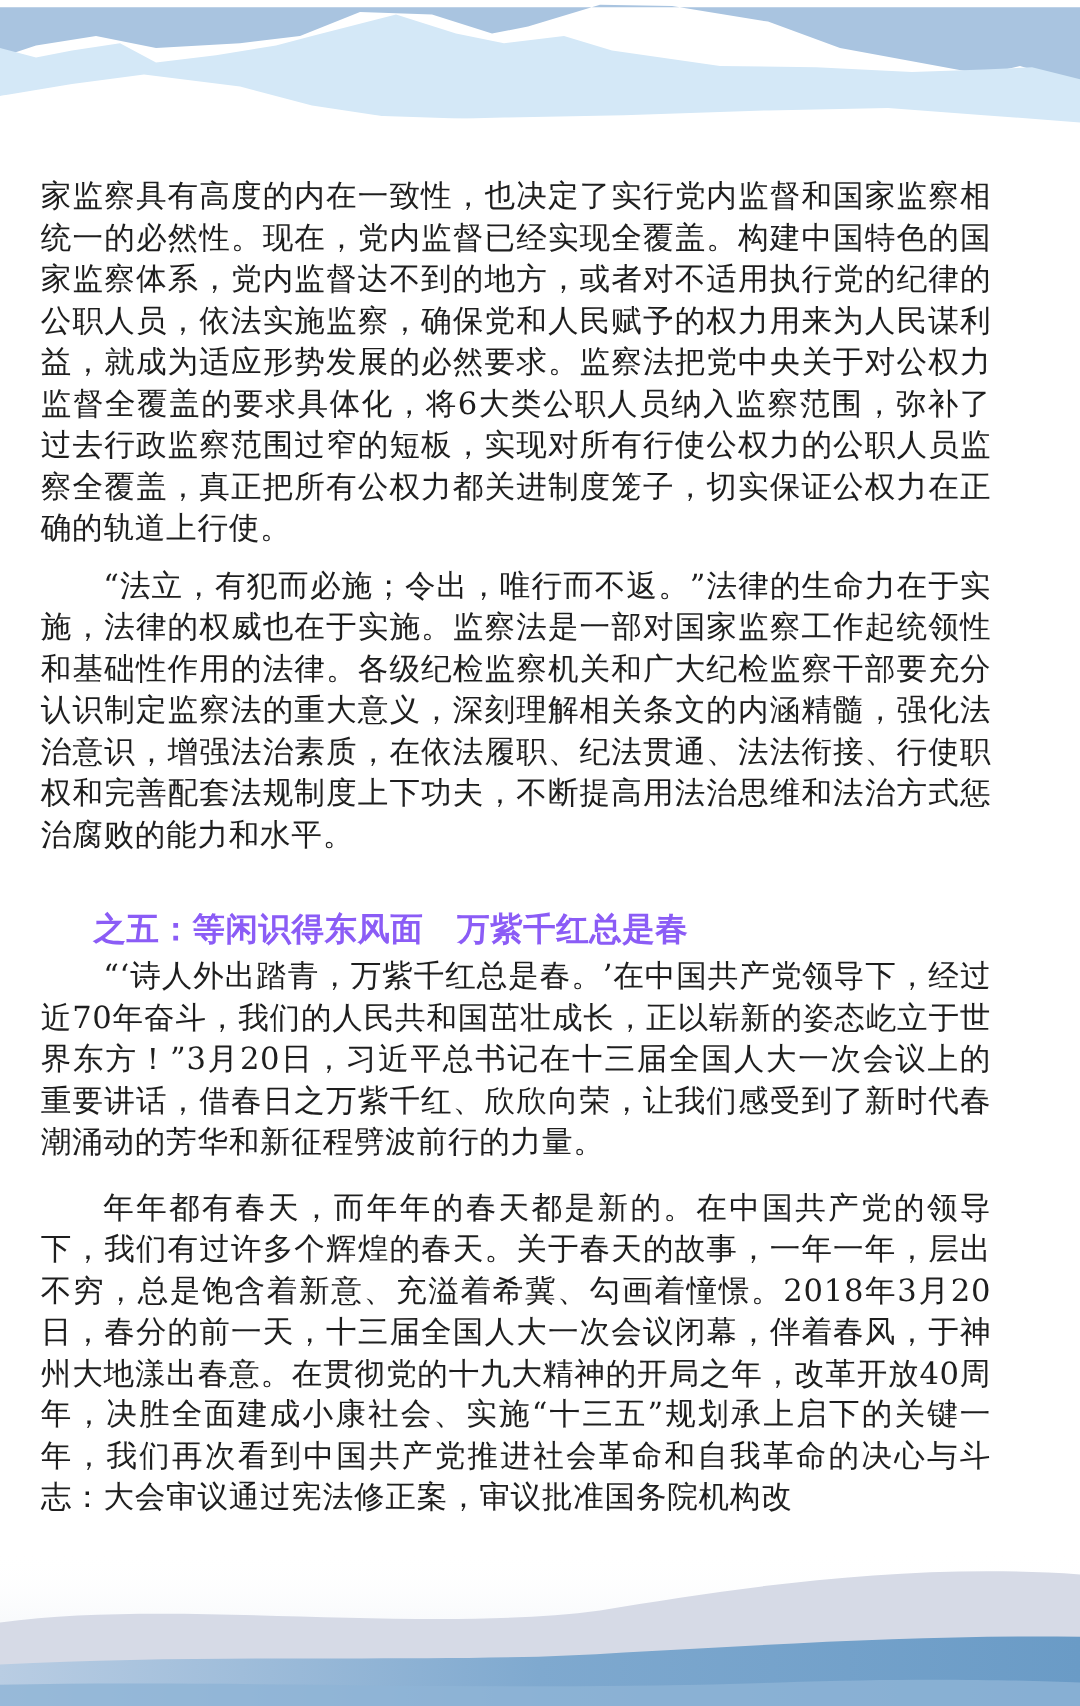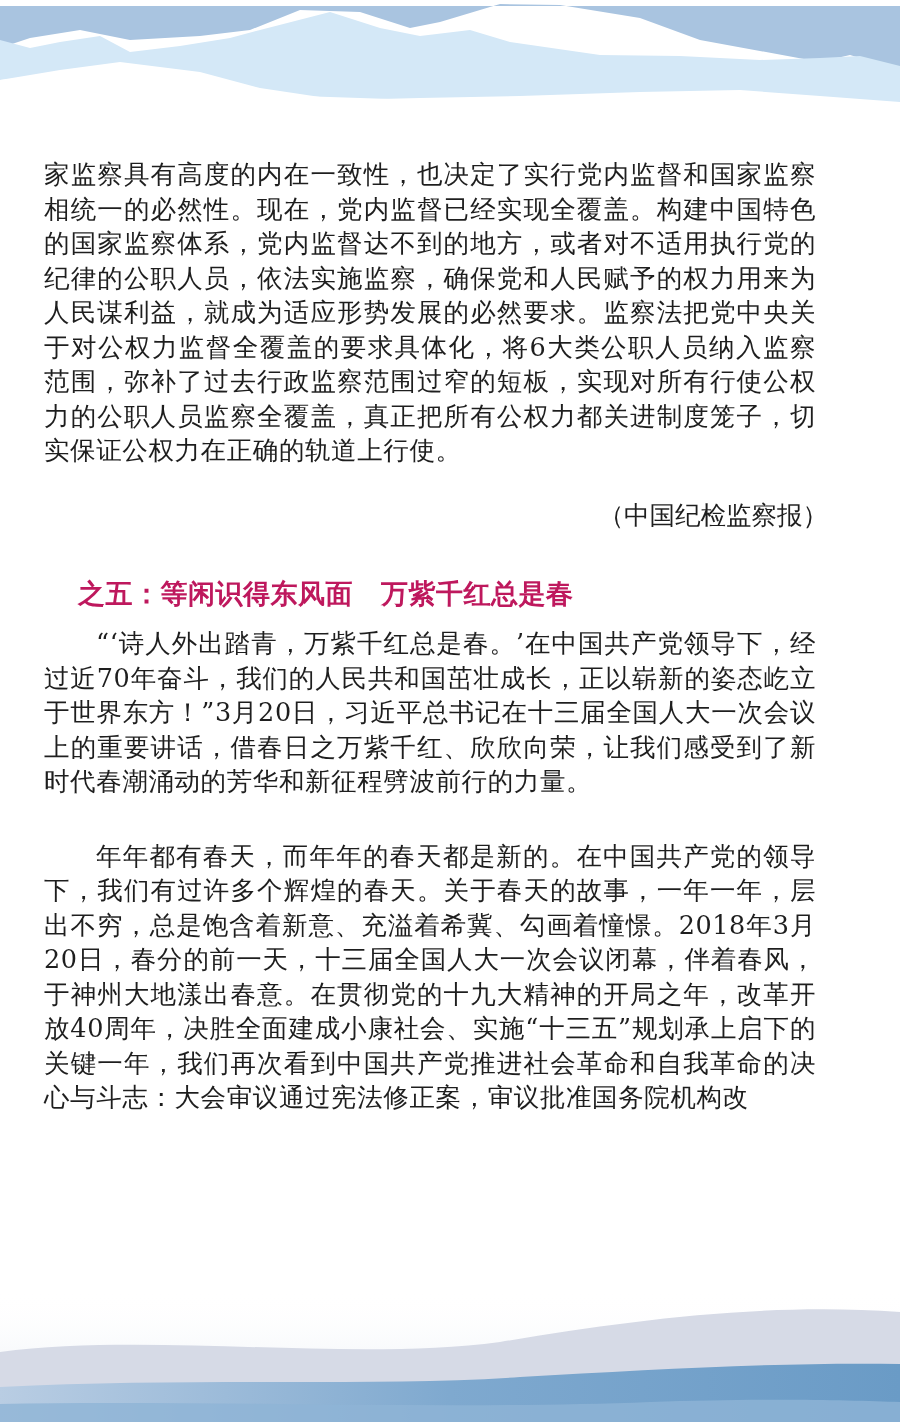--- a/index.html
+++ b/index.html
@@ -1,42 +1,42 @@
 <!DOCTYPE html>
 <html><head>
 <meta charset="utf-8">
 <style>
   html, body { margin:0; padding:0; }
   body { width:900px; height:1422px; background:#ffffff; position:relative; overflow:hidden;
          font-family: "DejaVu Serif", "Liberation Serif", serif; color:#1e1e1e; }
   .header-art { position:absolute; left:0; top:0; width:900px; height:120px; }
   .footer-art { position:absolute; left:0; bottom:0; width:900px; height:130px; }
   .content { position:absolute; left:30px; top:143px; width:800px; }
-  .para { font-size:25.5px; line-height:34.5px; margin:14px; letter-spacing:0.6px; text-align:justify; }
+  .para { font-size:25.5px; line-height:34.5px; margin:4px; letter-spacing:0.6px; text-align:justify; }
   .para.indent { text-indent:52px; }
   .gap-s { height:6px; }
   .source { text-align:right; font-size:25.5px; line-height:34.5px; margin-top:10px; padding-right:2px; }
   .section-title { font-family:"DejaVu Sans","Liberation Sans",sans-serif; font-weight:bold; font-size:27px;
-                   line-height:36px; margin:44px 0 4px 48px; letter-spacing:0.5px; color:#be185d; }
+                   line-height:36px; margin:44px 0 4px 48px; letter-spacing:0.5px; color:#8b5cf6; }
   .section-title .sp { display:inline-block; width:28px; }
 </style>
 </head>
 <body>
 
 <svg class="header-art" viewBox="0 0 900 120" preserveAspectRatio="none">
   <rect x="0" y="0" width="900" height="120" fill="#ffffff"></rect>
   <path d="M0,6 L900,6 L900,70 L850,55 L820,62 L700,40 L640,18 L560,5 L500,4 L440,22 L410,28 L360,12 L300,10 L250,30 L200,36 L130,40 L80,30 L30,38 L0,48 Z" fill="#a9c4e0"></path>
   <path d="M0,40 L30,48 L60,42 L100,36 L130,52 L180,46 L230,38 L260,30 L330,12 L380,28 L420,36 L470,30 L510,42 L600,55 L680,56 L760,60 L820,58 L860,56 L900,66 L900,104 L700,96 L560,98 L420,100 L300,96 L200,80 L120,70 L40,76 L0,80 Z" fill="#d4e8f7"></path>
   <path d="M0,80 L60,70 L120,62 L200,72 L260,88 L340,100 L420,98 L520,96 L640,92 L740,90 L820,96 L900,102 L900,120 L0,120 Z" fill="#ffffff"></path>
 </svg>
 
 <div class="content">
   <p class="para">家监察具有高度的内在一致性，也决定了实行党内监督和国家监察相统一的必然性。现在，党内监督已经实现全覆盖。构建中国特色的国家监察体系，党内监督达不到的地方，或者对不适用执行党的纪律的公职人员，依法实施监察，确保党和人民赋予的权力用来为人民谋利益，就成为适应形势发展的必然要求。监察法把党中央关于对公权力监督全覆盖的要求具体化，将6大类公职人员纳入监察范围，弥补了过去行政监察范围过窄的短板，实现对所有行使公权力的公职人员监察全覆盖，真正把所有公权力都关进制度笼子，切实保证公权力在正确的轨道上行使。</p>
   <div class="gap-s"></div>
-  <div class="source">（中国纪检监察报）</div>
+  <p class="para indent">“法立，有犯而必施；令出，唯行而不返。”法律的生命力在于实施，法律的权威也在于实施。监察法是一部对国家监察工作起统领性和基础性作用的法律。各级纪检监察机关和广大纪检监察干部要充分认识制定监察法的重大意义，深刻理解相关条文的内涵精髓，强化法治意识，增强法治素质，在依法履职、纪法贯通、法法衔接、行使职权和完善配套法规制度上下功夫，不断提高用法治思维和法治方式惩治腐败的能力和水平。</p>
 
   <h2 class="section-title"><span>之五：等闲识得东风面</span><span class="sp"></span><span>万紫千红总是春</span></h2>
 
   <p class="para indent">“‘诗人外出踏青，万紫千红总是春。’在中国共产党领导下，经过近70年奋斗，我们的人民共和国茁壮成长，正以崭新的姿态屹立于世界东方！”3月20日，习近平总书记在十三届全国人大一次会议上的重要讲话，借春日之万紫千红、欣欣向荣，让我们感受到了新时代春潮涌动的芳华和新征程劈波前行的力量。</p>
   <div class="gap-s"></div>
   <div class="gap-s"></div>
   <p class="para indent">年年都有春天，而年年的春天都是新的。在中国共产党的领导下，我们有过许多个辉煌的春天。关于春天的故事，一年一年，层出不穷，总是饱含着新意、充溢着希冀、勾画着憧憬。2018年3月20日，春分的前一天，十三届全国人大一次会议闭幕，伴着春风，于神州大地漾出春意。在贯彻党的十九大精神的开局之年，改革开放40周年，决胜全面建成小康社会、实施“十三五”规划承上启下的关键一年，我们再次看到中国共产党推进社会革命和自我革命的决心与斗志：大会审议通过宪法修正案，审议批准国务院机构改</p>
 </div>
 
 <svg class="footer-art" viewBox="0 0 900 130" preserveAspectRatio="none">

